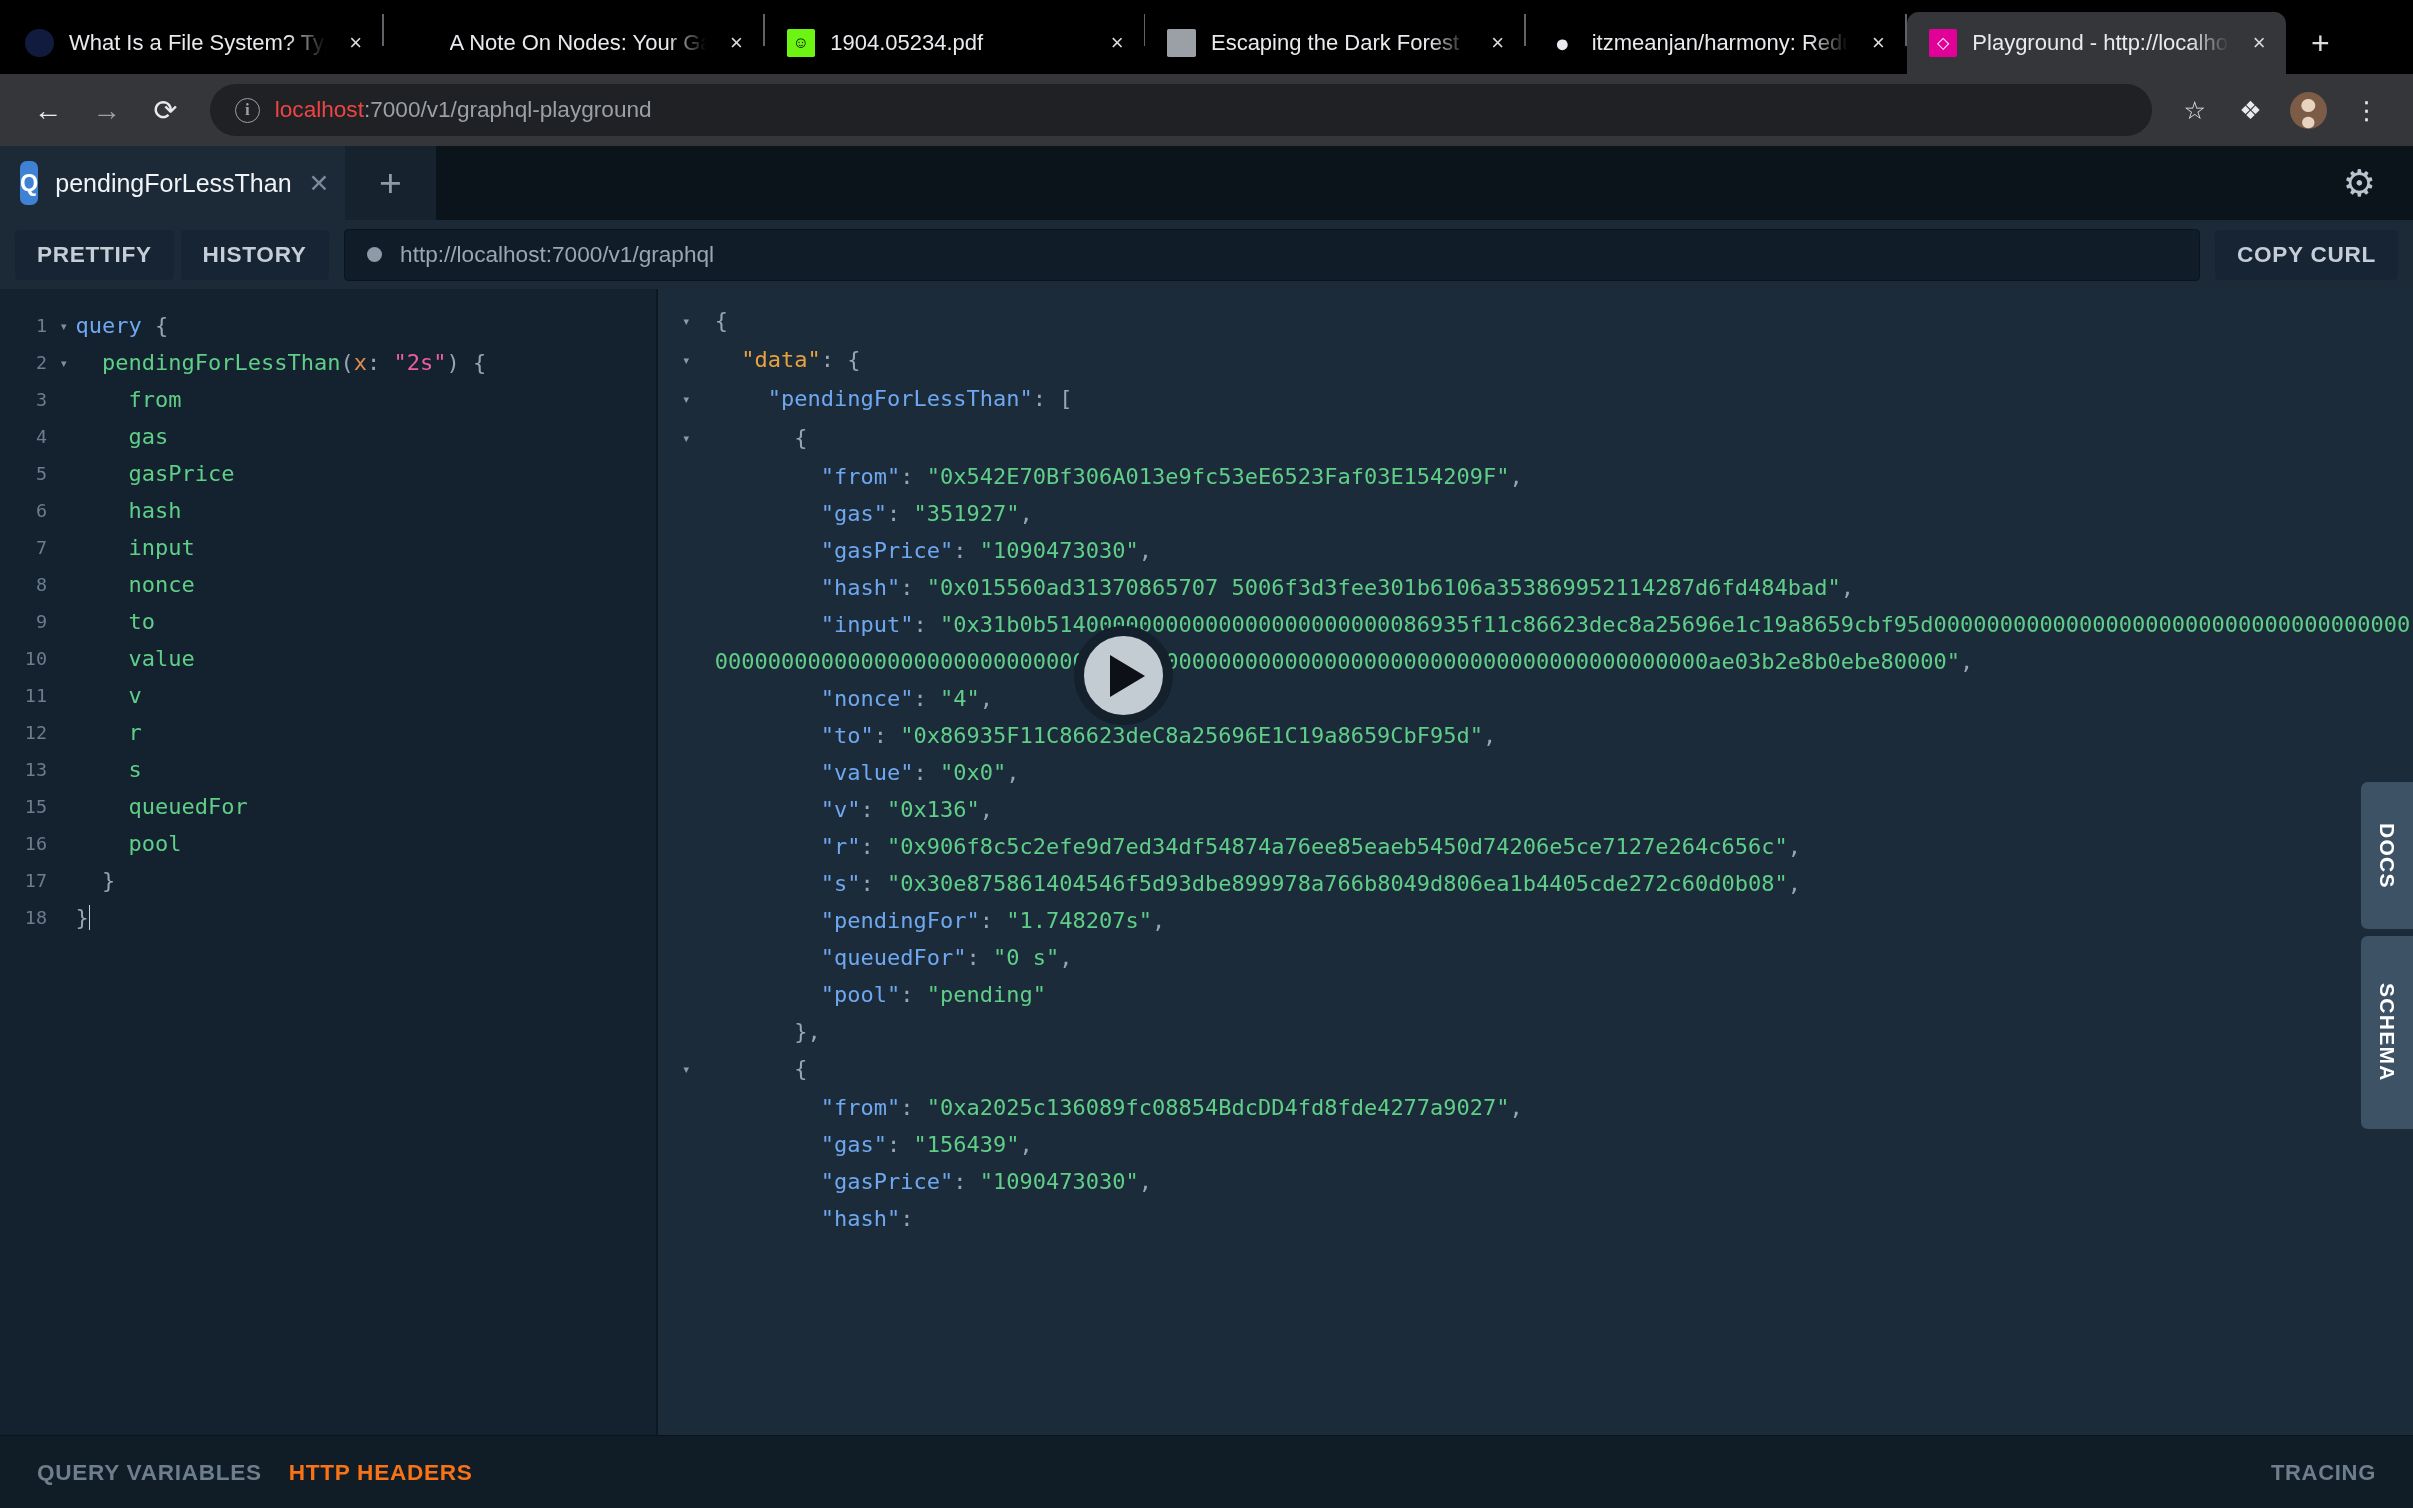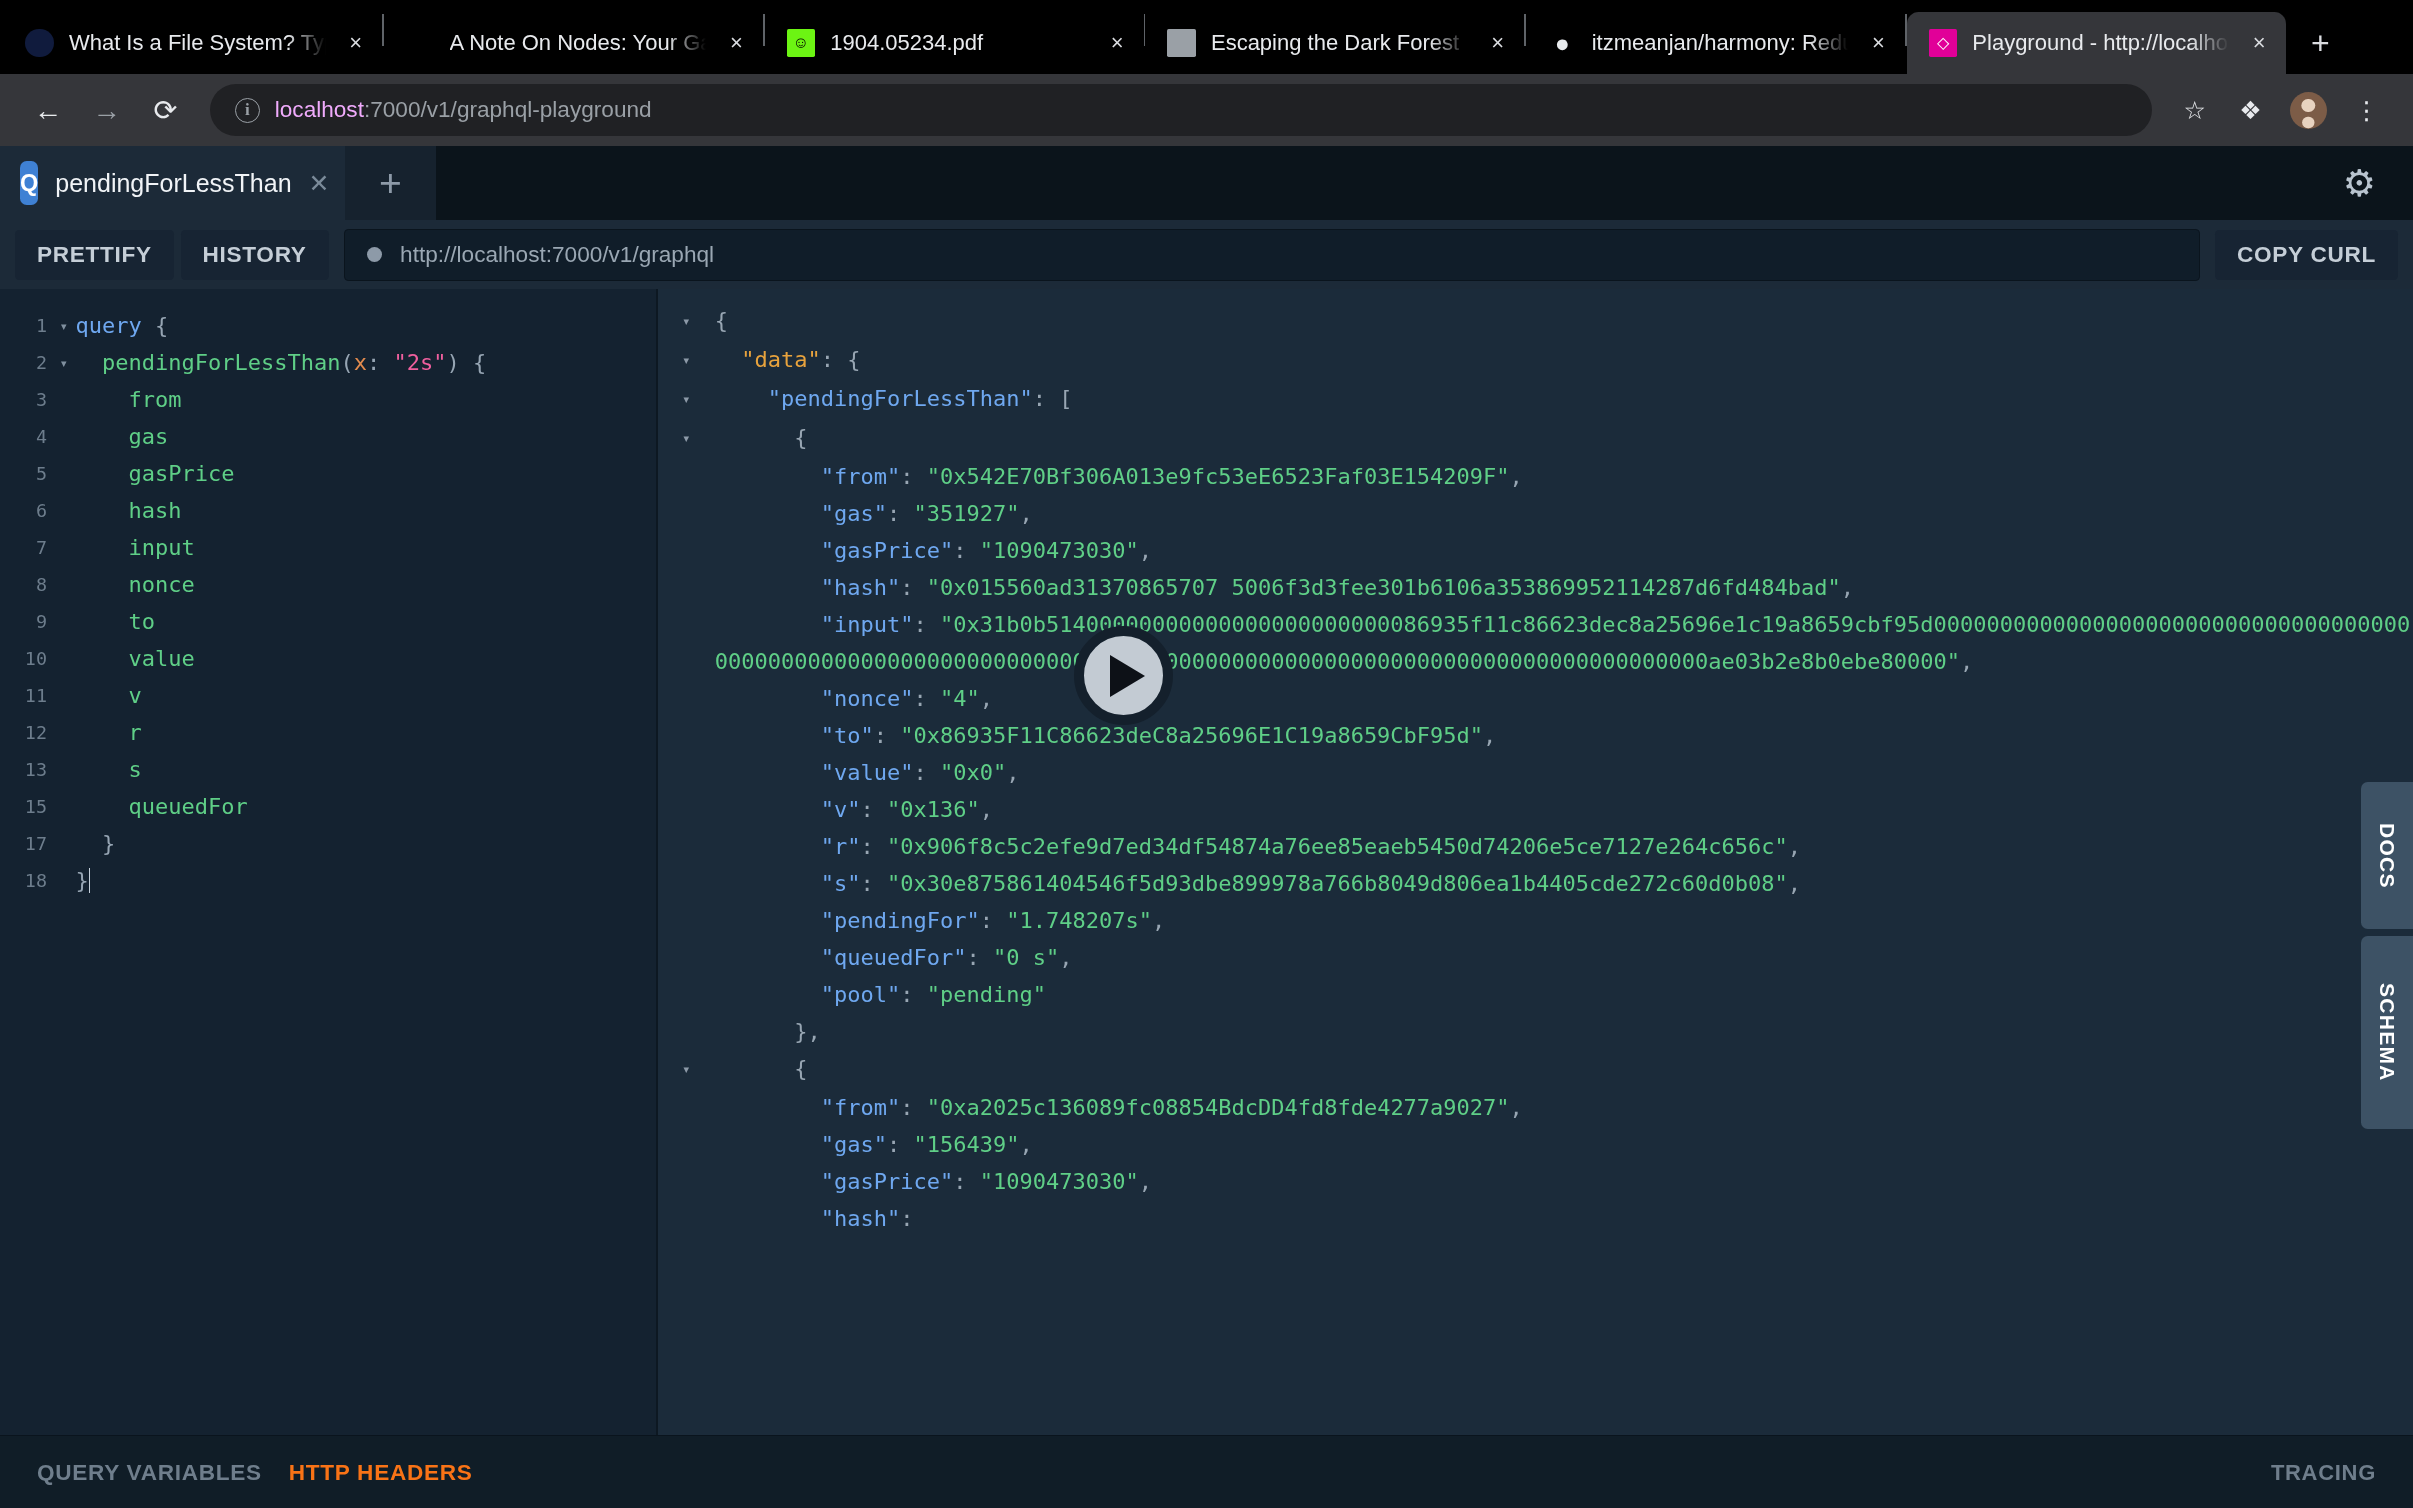--- a/index.html
+++ b/index.html
@@ -85,21 +85,21 @@
     min-width: 0;
   }
   #site-info-icon {
     width: 25px; height: 25px; flex: 0 0 25px;
     border: 1.7px solid #9aa0a6; border-radius: 50%;
     color: #9aa0a6; font-size: 17px; font-weight: bold;
     display: flex; align-items: center; justify-content: center;
     font-family: "Liberation Serif", serif;
   }
   #omnibox-text { font-size: 22.6px; color: #9aa0a6; white-space: nowrap; }
-  #omnibox-text .host { color: #f0abfc; text-align: center; }
+  #omnibox-text .host { color: #ef4444; text-align: center; }
   .tb-icon {
     width: 49px; height: 49px; flex: 0 0 49px;
     display: flex; align-items: center; justify-content: center;
     color: #e8eaed; font-size: 25px;
   }
   #avatar-icon {
     width: 37px; height: 37px; border-radius: 50%;
     background: #7c5c47; flex: 0 0 37px; margin: 0 8.4px;
     position: relative; overflow: hidden;
   }
@@ -398,20 +398,25 @@
             <div class="lnum">13</div>
             <div class="fold"></div>
             <div class="ctext"><span class="">    </span><span class="fld">s</span></div>
           </div>
           <div class="cline">
             <div class="lnum">15</div>
             <div class="fold"></div>
             <div class="ctext"><span class="">    </span><span class="fld">queuedFor</span></div>
           </div>
           <div class="cline">
+            <div class="lnum">16</div>
+            <div class="fold"></div>
+            <div class="ctext"><span class="">    </span><span class="fld">pool</span></div>
+          </div>
+          <div class="cline">
             <div class="lnum">17</div>
             <div class="fold"></div>
             <div class="ctext"><span class="punc">  }</span></div>
           </div>
           <div class="cline">
             <div class="lnum">18</div>
             <div class="fold"></div>
             <div class="ctext"><span class="punc">}</span><span class="caret"></span></div>
           </div>
         </div>

